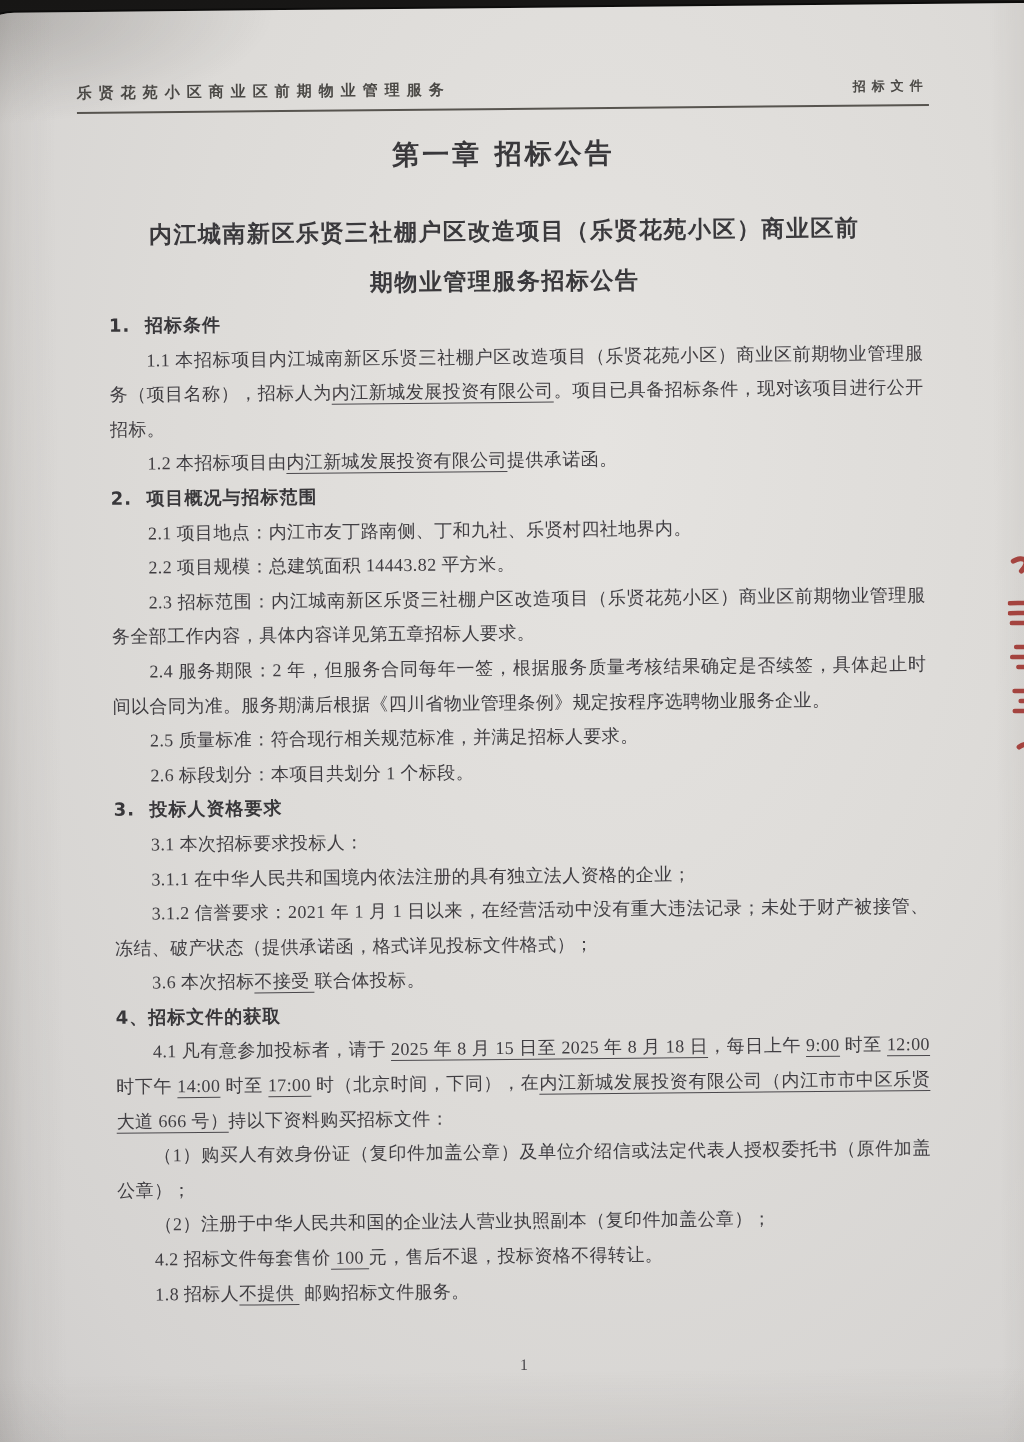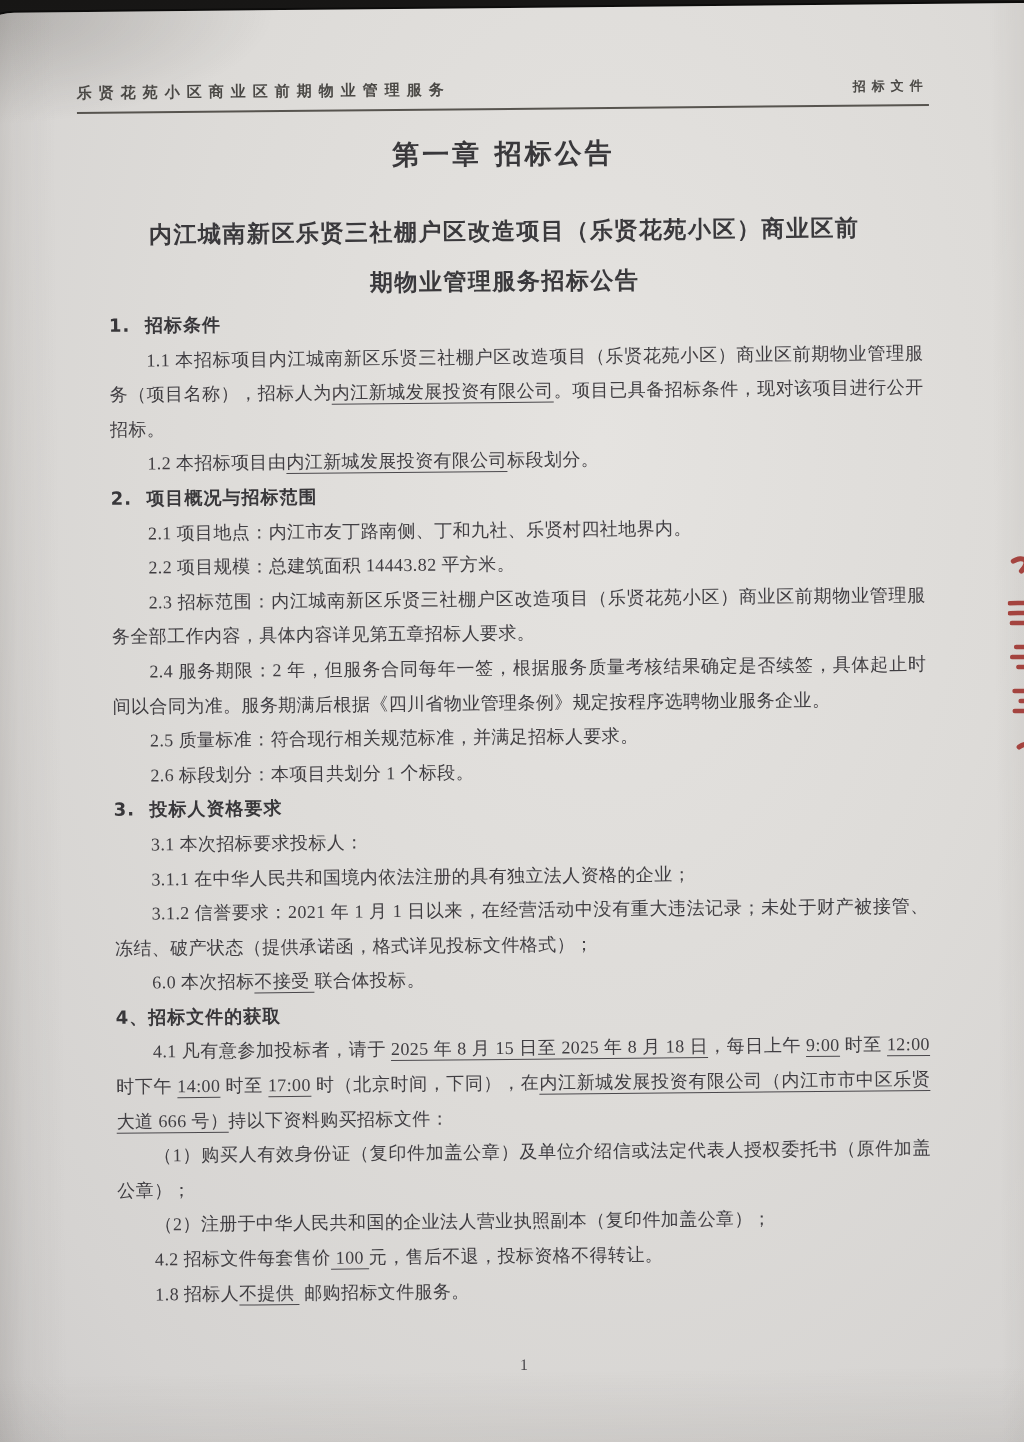--- a/index.html
+++ b/index.html
@@ -89,33 +89,33 @@
     <div class="chapter-title">第一章  招标公告</div>
 
     <div class="doc-subtitle">
       <div>内江城南新区乐贤三社棚户区改造项目（乐贤花苑小区）商业区前</div>
       <div>期物业管理服务招标公告</div>
     </div>
 
     <div class="doc-body" id="doc-body">
         <p class="para heading"><span>1.  招标条件</span></p>
         <p class="para indent"><span>1.1 本招标项目内江城南新区乐贤三社棚户区改造项目（乐贤花苑小区）商业区前期物业管理服务（项目名称），招标人为</span><span class="u">内江新城发展投资有限公司</span><span>。项目已具备招标条件，现对该项目进行公开招标。</span></p>
-        <p class="para indent"><span>1.2 本招标项目由</span><span class="u">内江新城发展投资有限公司</span><span>标段划分。</span></p>
+        <p class="para indent"><span>1.2 本招标项目由</span><span class="u">内江新城发展投资有限公司</span><span>提供承诺函。</span></p>
         <p class="para heading"><span>2.  项目概况与招标范围</span></p>
         <p class="para indent"><span>2.1 项目地点：内江市友丁路南侧、丁和九社、乐贤村四社地界内。</span></p>
         <p class="para indent"><span>2.2 项目规模：总建筑面积 14443.82 平方米。</span></p>
         <p class="para indent"><span>2.3 招标范围：内江城南新区乐贤三社棚户区改造项目（乐贤花苑小区）商业区前期物业管理服务全部工作内容，具体内容详见第五章招标人要求。</span></p>
         <p class="para indent"><span>2.4 服务期限：2 年，但服务合同每年一签，根据服务质量考核结果确定是否续签，具体起止时间以合同为准。服务期满后根据《四川省物业管理条例》规定按程序选聘物业服务企业。</span></p>
         <p class="para indent"><span>2.5 质量标准：符合现行相关规范标准，并满足招标人要求。</span></p>
         <p class="para indent"><span>2.6 标段划分：本项目共划分 1 个标段。</span></p>
         <p class="para heading"><span>3.  投标人资格要求</span></p>
         <p class="para indent"><span>3.1 本次招标要求投标人：</span></p>
         <p class="para indent"><span>3.1.1 在中华人民共和国境内依法注册的具有独立法人资格的企业；</span></p>
         <p class="para indent"><span>3.1.2 信誉要求：2021 年 1 月 1 日以来，在经营活动中没有重大违法记录；未处于财产被接管、冻结、破产状态（提供承诺函，格式详见投标文件格式）；</span></p>
-        <p class="para indent"><span>6.0 本次招标</span><span class="u">不接受 </span><span>联合体投标。</span></p>
+        <p class="para indent"><span>3.6 本次招标</span><span class="u">不接受 </span><span>联合体投标。</span></p>
         <p class="para heading"><span>4、招标文件的获取</span></p>
         <p class="para indent"><span>4.1 凡有意参加投标者，请于 </span><span class="u">2025 年 8 月 15 日至 2025 年 8 月 18 日</span><span>，每日上午 </span><span class="u">9:00</span><span> 时至 </span><span class="u">12:00</span><span> 时下午 </span><span class="u">14:00</span><span> 时至 </span><span class="u">17:00</span><span> 时（北京时间，下同），在</span><span class="u">内江新城发展投资有限公司（内江市市中区乐贤大道 666 号）</span><span>持以下资料购买招标文件：</span></p>
         <p class="para indent"><span>（1）购买人有效身份证（复印件加盖公章）及单位介绍信或法定代表人授权委托书（原件加盖公章）；</span></p>
         <p class="para indent"><span>（2）注册于中华人民共和国的企业法人营业执照副本（复印件加盖公章）；</span></p>
         <p class="para indent"><span>4.2 招标文件每套售价</span><span class="u"> 100 </span><span>元，售后不退，投标资格不得转让。</span></p>
         <p class="para indent"><span>1.8 招标人</span><span class="u">不提供 </span><span> 邮购招标文件服务。</span></p>
       </div>
 
     <div class="page-number">1</div>
 

